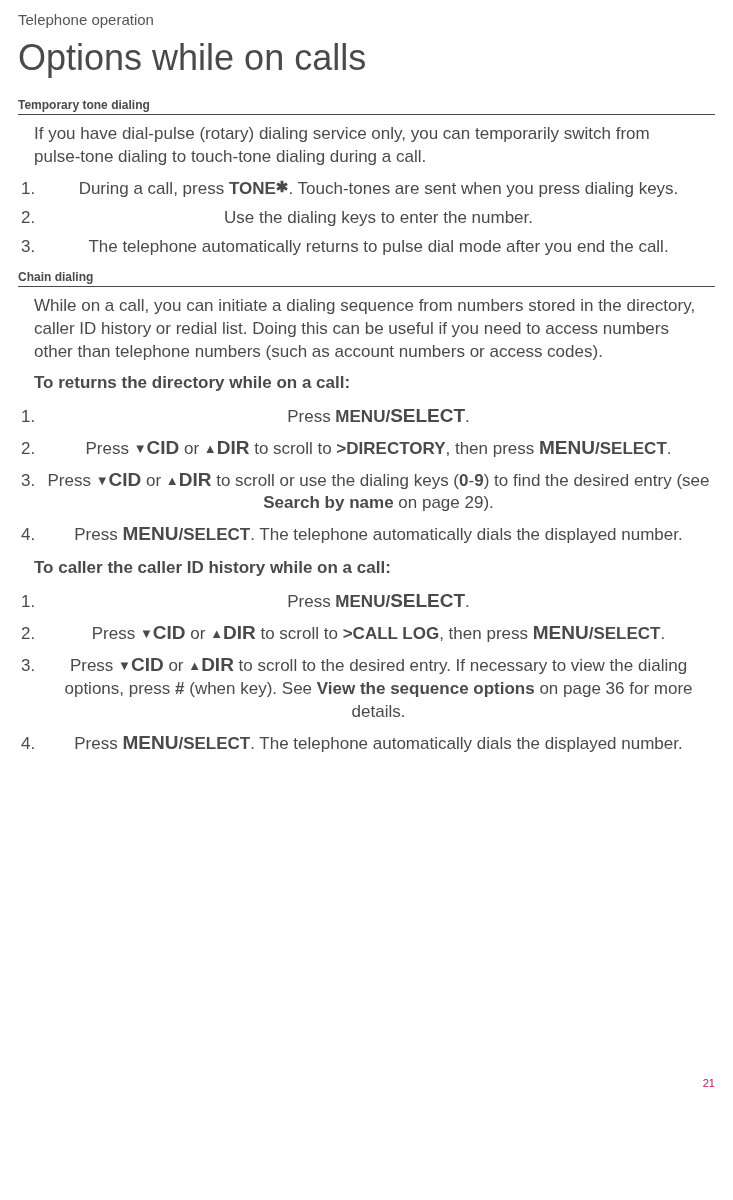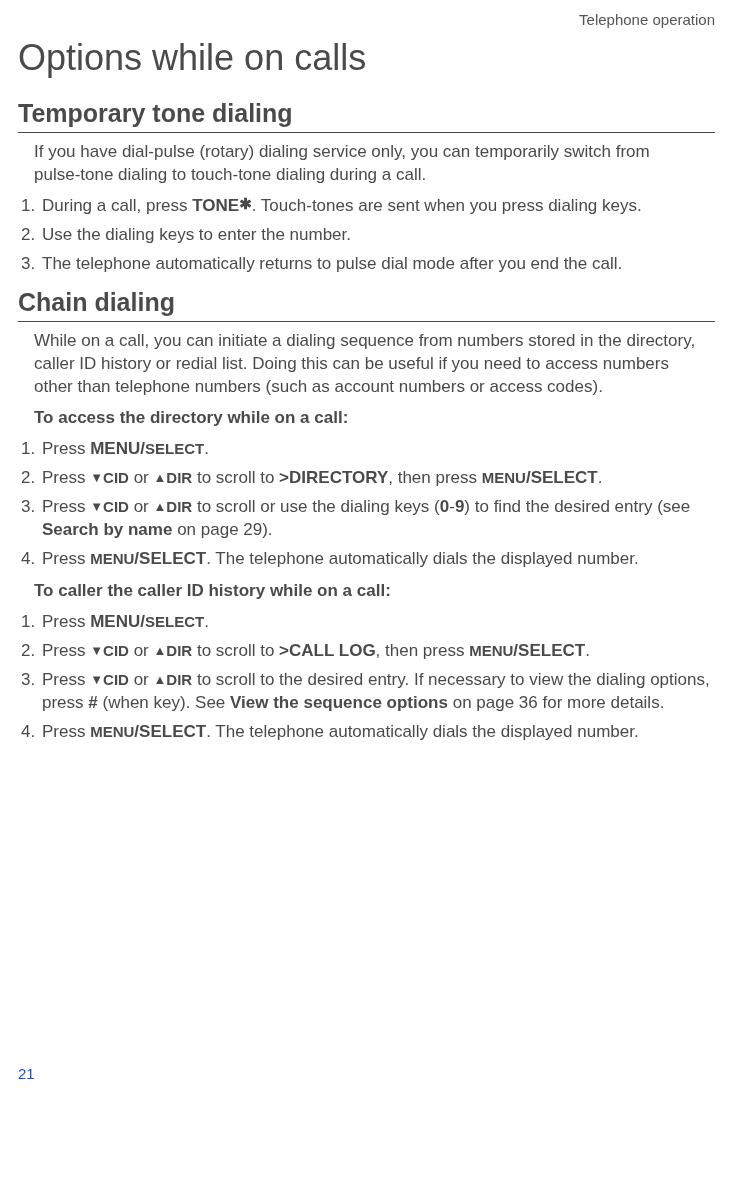--- a/index.html
+++ b/index.html
@@ -8,65 +8,65 @@
       margin: 0 auto;
       padding: 10px 18px;
       color: #4a4a4a;
       font-size: 17px;
       line-height: 1.35;
     }
     .header-label {
       font-size: 15px;
       color: #555;
       margin-bottom: 4px;
-      text-align: right;
     }
     h1 {
       font-weight: normal;
       font-size: 36px;
       margin: 2px 0 14px 0;
       color: #4a4a4a;
     }
     h2 {
       font-weight: bold;
-      font-size: 25px;
+      font-size: 12px;
       border-bottom: 1.5px solid #4a4a4a;
       padding-bottom: 1px;
       margin: 10px 0 8px 0;
       color: #4a4a4a;
     }
     p {
       margin: 8px 16px;
     }
     .bold-label {
       font-weight: bold;
     }
     ol {
       margin: 6px 0 10px 0;
       padding-left: 22px;
+      text-align: center;
     }
     ol li {
       margin-bottom: 6px;
       padding-left: 2px;
     }
     b {
       color: #4a4a4a;
     }
     .page-num {
-      text-align: left;
-      font-size: 15px;
+      text-align: right;
+      font-size: 11px;
       margin-top: 320px;
-      color: #1d4ed8;
+      color: #be185d;
     }
     .arrow {
       font-size: 13px;
       vertical-align: 1px;
     }
     .smallcaps {
-      font-size: 15px;
+      font-size: 19px;
       font-weight: bold;
     }
     .asterisk {
       font-size: 15px;
       font-weight: bold;
       vertical-align: 2px;
     }
   </style>
 </head>
 <body>
@@ -80,21 +80,21 @@
   <li>
     <span>During a call, press </span><b>TONE</b><span class="asterisk">✱</span><span>. Touch-tones are sent when you press dialing keys.</span>
   </li>
   <li>Use the dialing keys to enter the number.</li>
   <li>The telephone automatically returns to pulse dial mode after you end the call.</li>
 </ol>
 
 <h2>Chain dialing</h2>
 <p>While on a call, you can initiate a dialing sequence from numbers stored in the directory, caller ID history or redial list. Doing this can be useful if you need to access numbers other than telephone numbers (such as account numbers or access codes).</p>
 
-<p class="bold-label">To access the directory while on a call:</p>
+<p class="bold-label">To returns the directory while on a call:</p>
 <ol>
   <li>
     <span>Press </span><b>MENU/</b><b class="smallcaps">SELECT</b><span>.</span>
   </li>
   <li>
     <span>Press </span><span class="arrow">▼</span><b class="smallcaps">CID</b><span> or </span><span class="arrow">▲</span><b class="smallcaps">DIR</b><span> to scroll to </span><b>&gt;DIRECTORY</b><span>, then press </span><b class="smallcaps">MENU</b><b>/SELECT</b><span>.</span>
   </li>
   <li>
     <span>Press </span><span class="arrow">▼</span><b class="smallcaps">CID</b><span> or </span><span class="arrow">▲</span><b class="smallcaps">DIR</b><span> to scroll or use the dialing keys (</span><b>0</b><span>-</span><b>9</b><span>) to find the desired entry (see </span><b>Search by name</b><span> on page 29).</span>
   </li>

